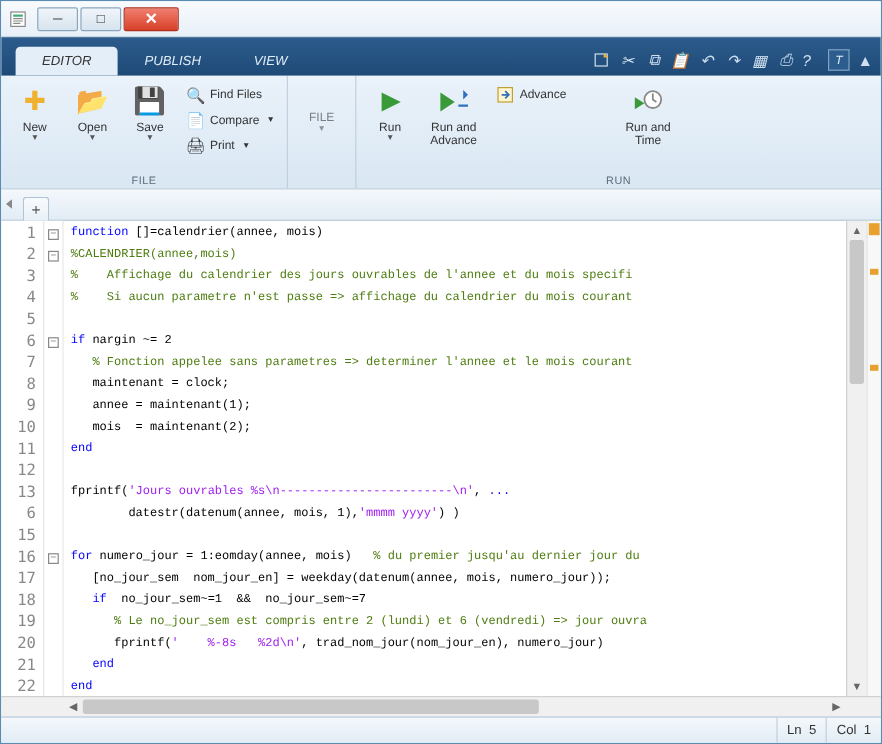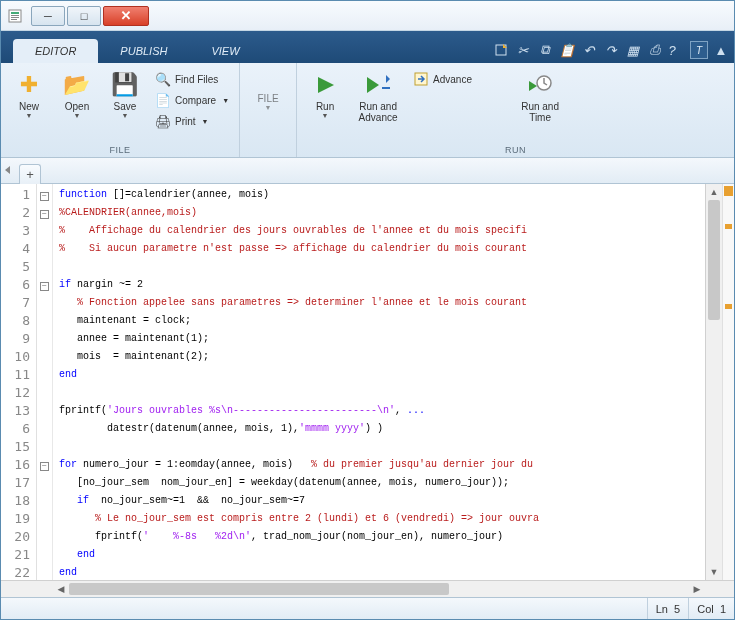--- a/index.html
+++ b/index.html
@@ -36,21 +36,21 @@
   .ftab { background: #fff; border: 1px solid #b0c4d4; border-bottom: none; padding: 4px 10px; font-size: 11px; border-radius: 3px 3px 0 0; display: flex; align-items: center; gap: 6px; position: relative; top: 1px; }
   .ftab .x { color: #888; font-size: 11px; cursor: pointer; }
   .addtab { width: 22px; height: 20px; border: 1px solid #b0c4d4; border-bottom: none; border-radius: 3px 3px 0 0; margin-left: 4px; display: flex; align-items: center; justify-content: center; font-size: 13px; color: #555; cursor: pointer; position: relative; top: 1px; background: linear-gradient(#f8fbfe,#e8f0f7); }
   
   .editor { display: flex; height: 396px; position: relative; }
   .gutter { width: 36px; background: #fff; border-right: 1px solid #e0e0e0; text-align: right; padding: 2px 6px 0 0; font-family: Consolas, monospace; font-size: 13px; color: #888; line-height: 18px; }
   .foldcol { width: 16px; background: #fff; border-right: 1px solid #e8e8e8; font-family: Consolas, monospace; font-size: 10px; color: #888; line-height: 18px; padding-top: 2px; text-align: center; }
   .foldcol .fm { width: 9px; height: 9px; border: 1px solid #888; display: inline-flex; align-items: center; justify-content: center; font-size: 8px; line-height: 1; background: #fff; }
   .code { flex: 1; font-family: Consolas, "Courier New", monospace; font-size: 10px; line-height: 18px; padding: 2px 0 0 6px; white-space: pre; overflow: hidden; color: #000; }
   .kw { color: #0000ff; }
-  .cm { color: #b91c1c; }
+  .cm { color: #4d7c0f; }
   .str { color: #a020f0; }
   .vscroll { width: 17px; background: #f0f0f0; border-left: 1px solid #d0d0d0; position: relative; }
   .vscroll .thumb { position: absolute; left: 2px; right: 2px; top: 16px; height: 120px; background: #c8c8c8; border-radius: 2px; }
   .vscroll .arrow { position: absolute; left: 0; right: 0; height: 16px; display: flex; align-items: center; justify-content: center; font-size: 9px; color: #666; }
   .minimap { width: 12px; background: #f8f8f8; border-left: 1px solid #e0e0e0; position: relative; }
   .minimap .mark { position: absolute; left: 2px; right: 2px; height: 5px; background: #e8a030; }
   
   .hscrollrow { height: 17px; background: #f0f0f0; border-top: 1px solid #d0d0d0; display: flex; }
   .hscrollrow .spacer { width: 52px; }
   .hscroll { flex: 1; position: relative; }

